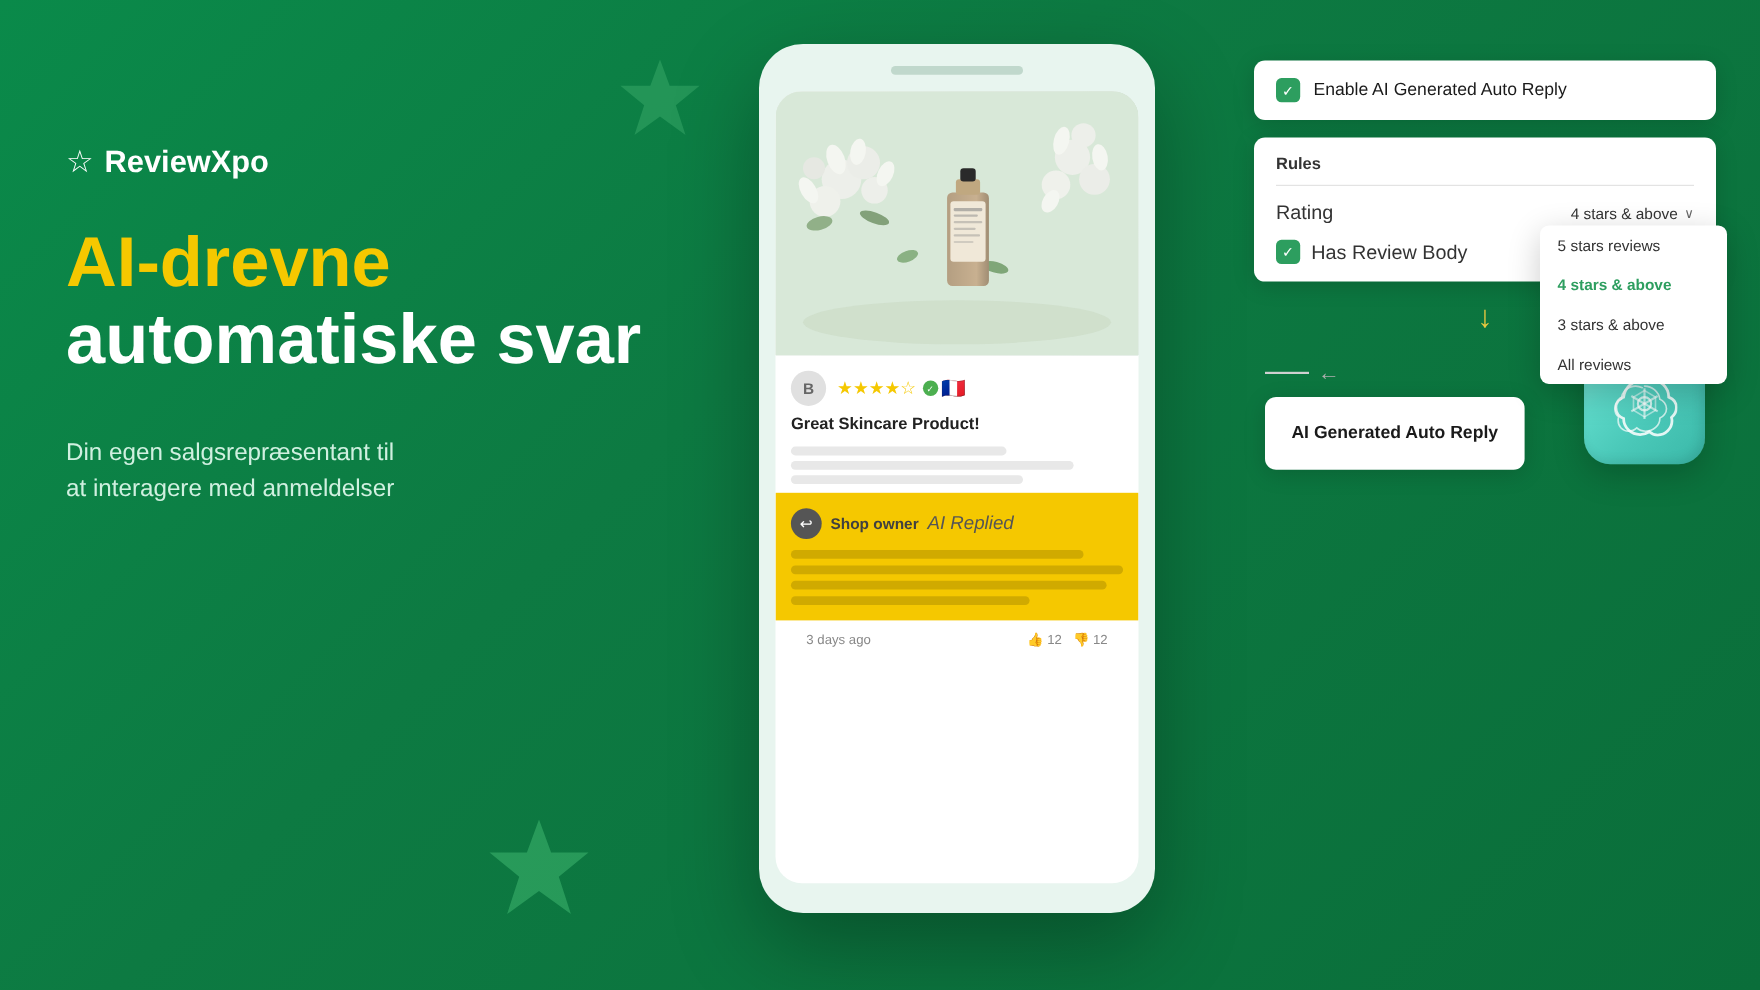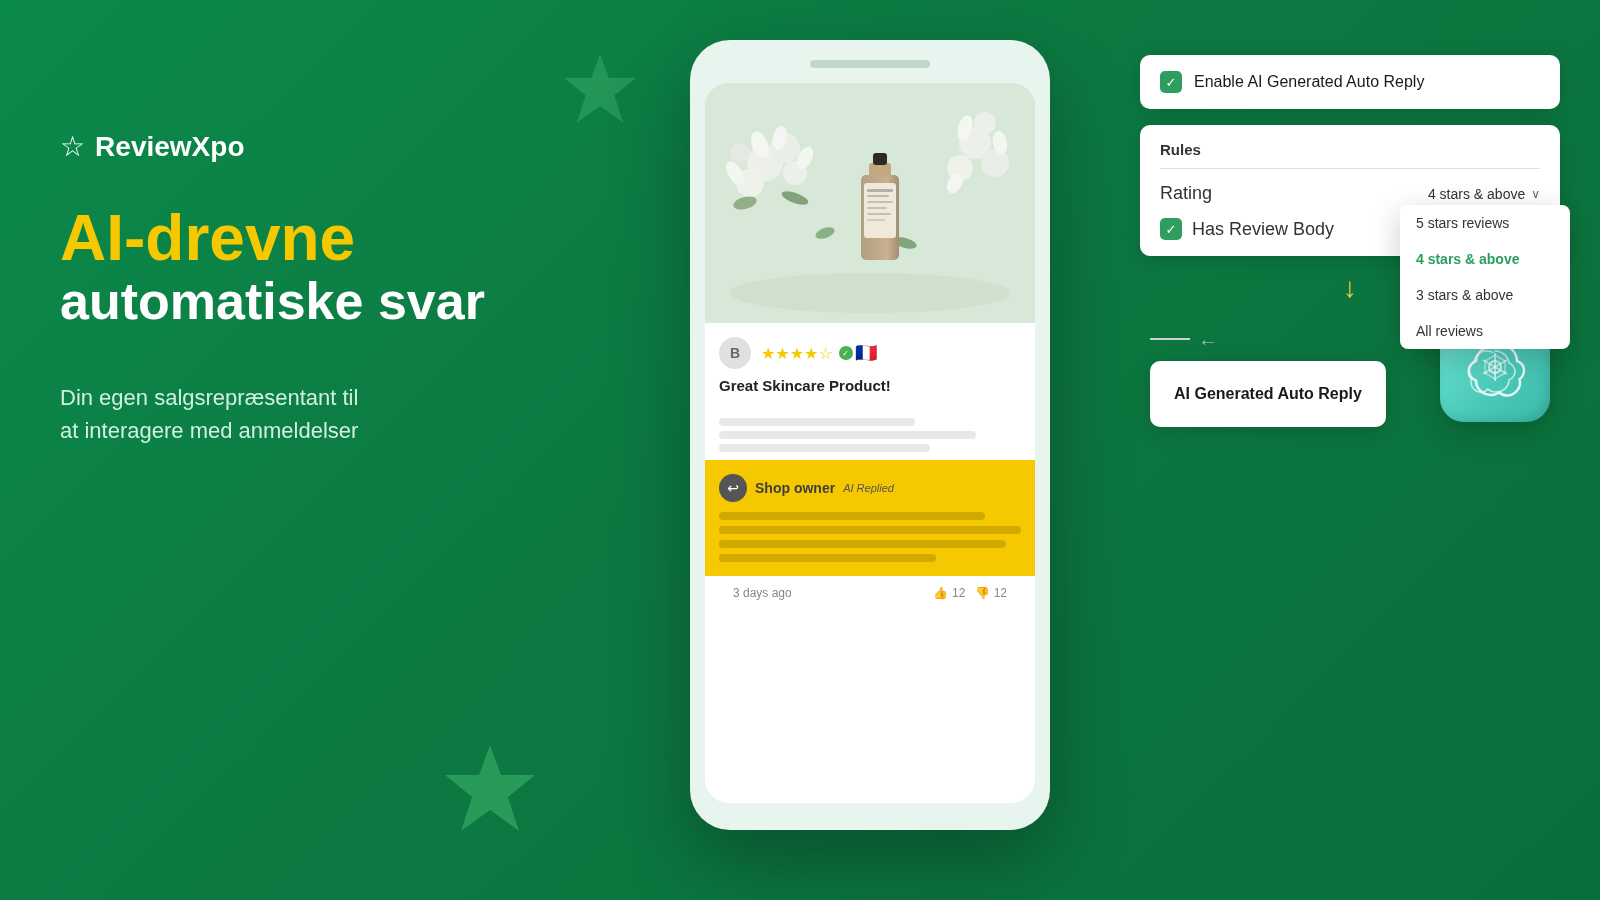--- a/index.html
+++ b/index.html
@@ -40,21 +40,21 @@
       margin-bottom: 50px;
     }
     .headline-line1 {
       color: #f5c800;
       font-size: 64px;
       font-weight: 800;
       line-height: 1.1;
     }
     .headline-line2 {
       color: #fff;
-      font-size: 52px;
+      font-size: 64px;
       font-weight: 700;
       line-height: 1.1;
     }
 
     .subtext {
       color: #d0f0e0;
       font-size: 22px;
       line-height: 1.5;
     }
 
@@ -167,21 +167,21 @@
       align-items: center;
       justify-content: center;
       color: #fff;
       font-size: 8px;
     }
 
     .review-title {
       font-size: 15px;
       font-weight: 700;
       color: #222;
-      margin-bottom: 24px;
+      margin-bottom: 12px;
     }
 
     .review-lines {
       display: flex;
       flex-direction: column;
       gap: 5px;
       margin-bottom: 8px;
     }
     .review-line {
       height: 8px;
@@ -215,21 +215,21 @@
     }
     .reply-owner {
       font-weight: 700;
       font-size: 14px;
       color: #404040;
     }
     .ai-replied-badge {
       background: transparent;
       border: none;
       color: #555;
-      font-size: 11px;
+      font-size: 17px;
       font-style: italic;
     }
 
     .reply-lines {
       display: flex;
       flex-direction: column;
       gap: 6px;
     }
     .reply-line {
       height: 8px;

